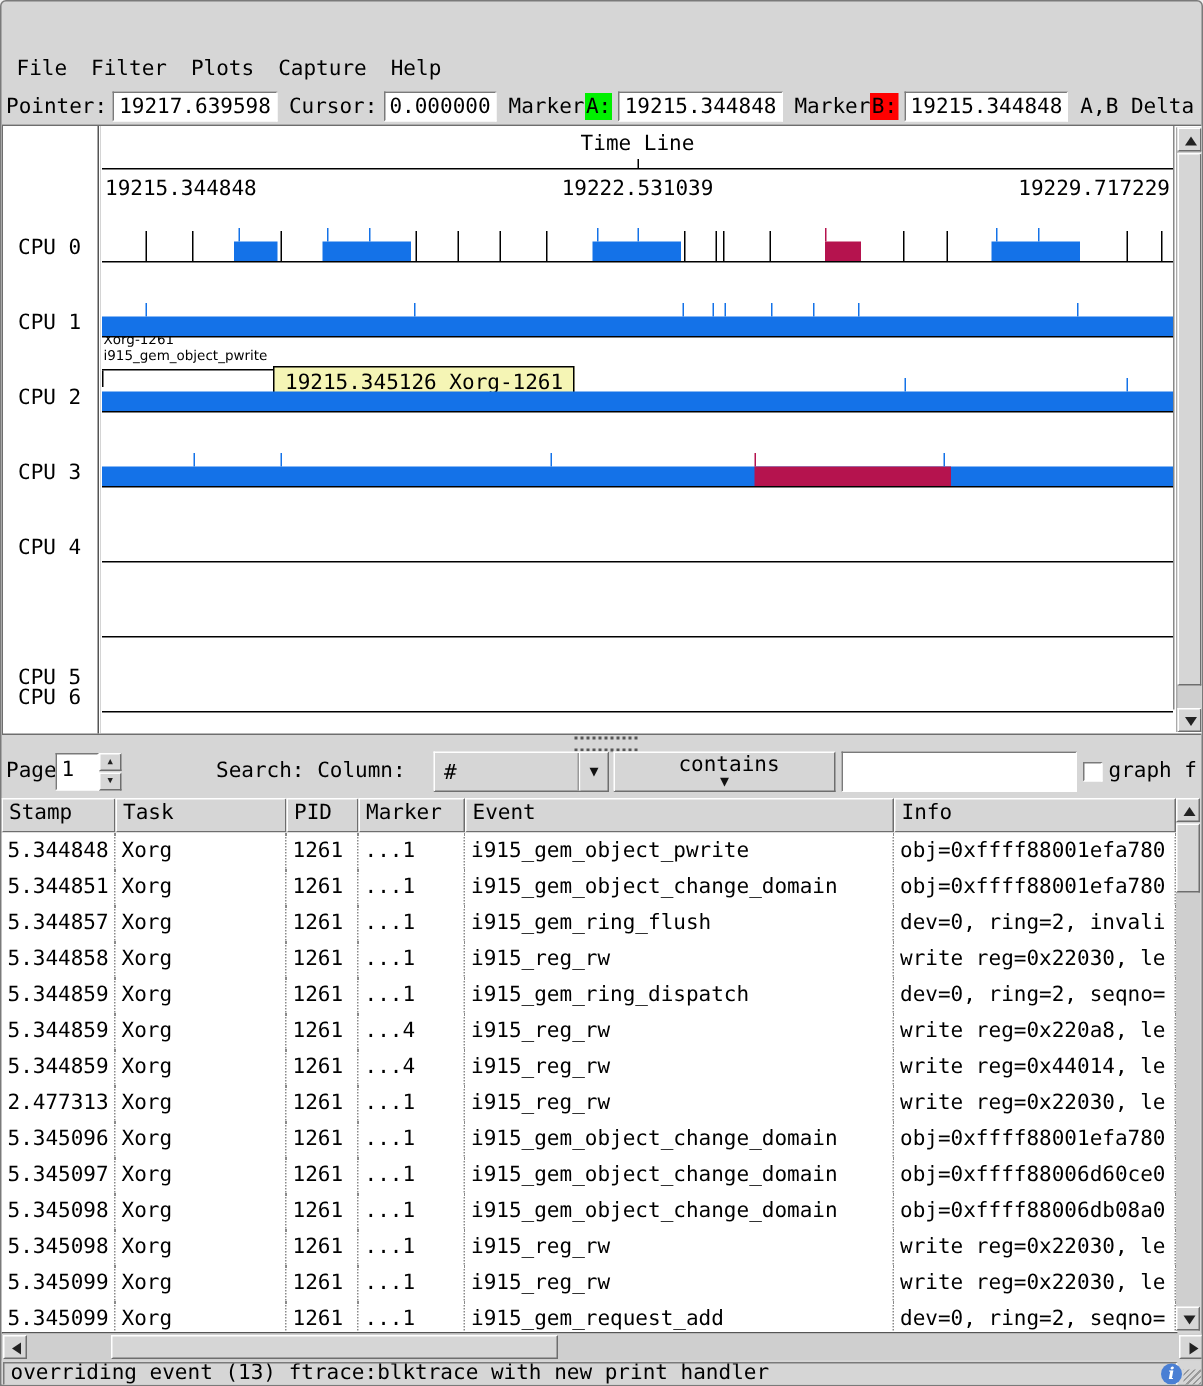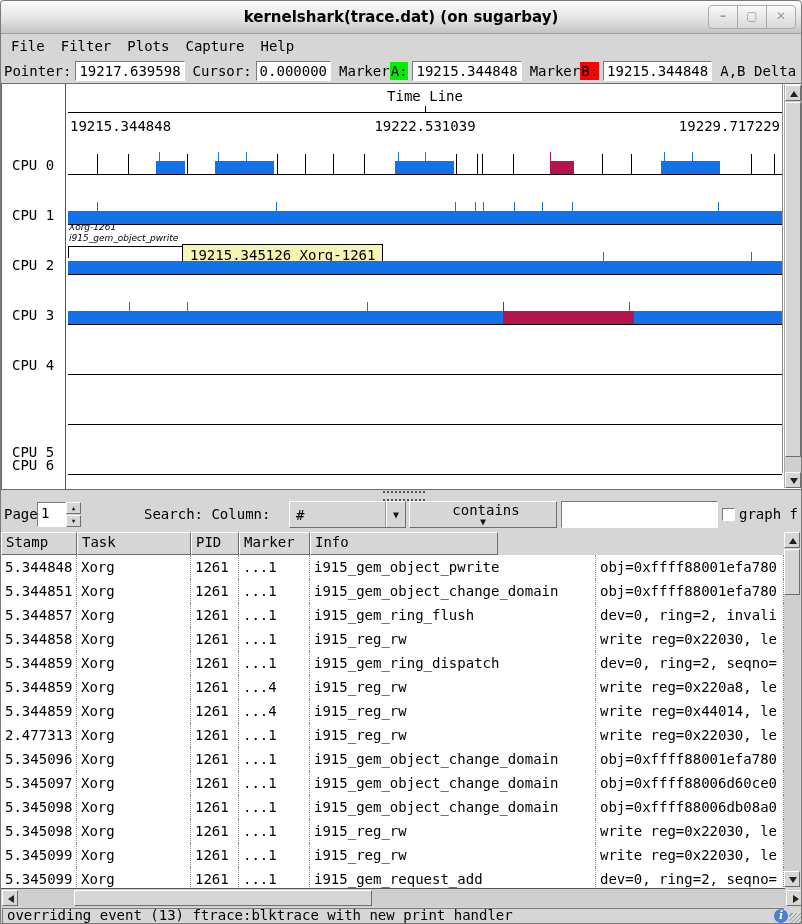--- a/index.html
+++ b/index.html
@@ -45,21 +45,21 @@
   .tl-tick{position:absolute;left:357px;top:22px;width:1px;height:6px;background:#000;}
   .ts{position:absolute;top:34px;white-space:nowrap;}
   .ts.left{left:2px;}
   .ts.center{left:267px;width:180px;text-align:center;}
   .ts.right{left:0;width:712px;text-align:right;}
   .baseline{position:absolute;left:0;width:714px;height:1px;background:#000;}
   .btick{position:absolute;width:1px;height:20px;background:#000;}
   .bar{position:absolute;height:13px;}
   .ctick{position:absolute;width:1px;height:9px;}
   .task-labels{position:absolute;left:1px;top:138px;font-family:"DejaVu Sans",sans-serif;
-    font-size:9px;line-height:11px;white-space:nowrap;font-style:italic;}
+    font-size:9px;line-height:11px;white-space:nowrap;}
   .connector{position:absolute;left:0;top:162px;width:114px;height:1px;background:#000;}
   .markline{position:absolute;left:0;top:163px;width:1px;height:11px;background:#000;}
   .tooltip{position:absolute;left:114px;top:160px;height:18px;background:#f5f5b5;border:1px solid #000;
     padding:2px 7px;white-space:nowrap;}
 
   
   .vsb{position:absolute;width:16px;background:#cfcfcf;border-left:1px solid #aaa;}
   .graph .vsb{right:1px;top:1px;bottom:1px;}
   .sbtn{position:absolute;left:0;width:16px;height:16px;background:#d6d6d6;
     border:1px solid;border-color:#fff #6e6e6e #6e6e6e #fff;box-sizing:border-box;}
@@ -120,28 +120,20 @@
     background:#4a7fd4;color:#fff;font-family:"DejaVu Serif",serif;font-style:italic;font-weight:bold;
     font-size:11px;text-align:center;line-height:14px;}
   .grip{position:absolute;right:0;bottom:0;width:12px;height:12px;
     background:repeating-linear-gradient(135deg,transparent 0 2px,#9a9a9a 2px 3px);}
 </style>
 </head>
 <body>
 
 <div id="window">
 
-  <div class="titlebar">
-    <div class="title">kernelshark(trace.dat) (on sugarbay)</div>
-    <div class="winbtns">
-        <div class="winbtn">–</div>
-        <div class="winbtn">▢</div>
-        <div class="winbtn">✕</div>
-      </div>
-  </div>
 
   <div class="menubar">
       <div class="menu-item">File</div>
       <div class="menu-item">Filter</div>
       <div class="menu-item">Plots</div>
       <div class="menu-item">Capture</div>
       <div class="menu-item">Help</div>
     </div>
 
   <div class="markerbar">
@@ -274,20 +266,21 @@
     <input class="sinput" value="" style="">
     <div class="checkbox"></div>
     <span class="sb-label" style="left:738px;">graph f</span>
   </div>
 
   <div class="thead" id="thead">
       <div class="th" style="width: 76px;">Stamp</div>
       <div class="th" style="width: 114px;">Task</div>
       <div class="th" style="width: 48px;">PID</div>
       <div class="th" style="width: 71px;">Marker</div>
+      <div class="th" style="width: 286px;">Event</div>
       <div class="th" style="width: 188px;">Info</div>
     </div>
   <div class="tbody" id="tbody">
       <div class="tr">
         <div class="td" style="width: 76px;">5.344848</div>
         <div class="td" style="width: 114px;">Xorg</div>
         <div class="td" style="width: 48px;">1261</div>
         <div class="td" style="width: 71px;">...1</div>
         <div class="td" style="width: 286px;">i915_gem_object_pwrite</div>
         <div class="td" style="width: 188px;">obj=0xffff88001efa780</div>

